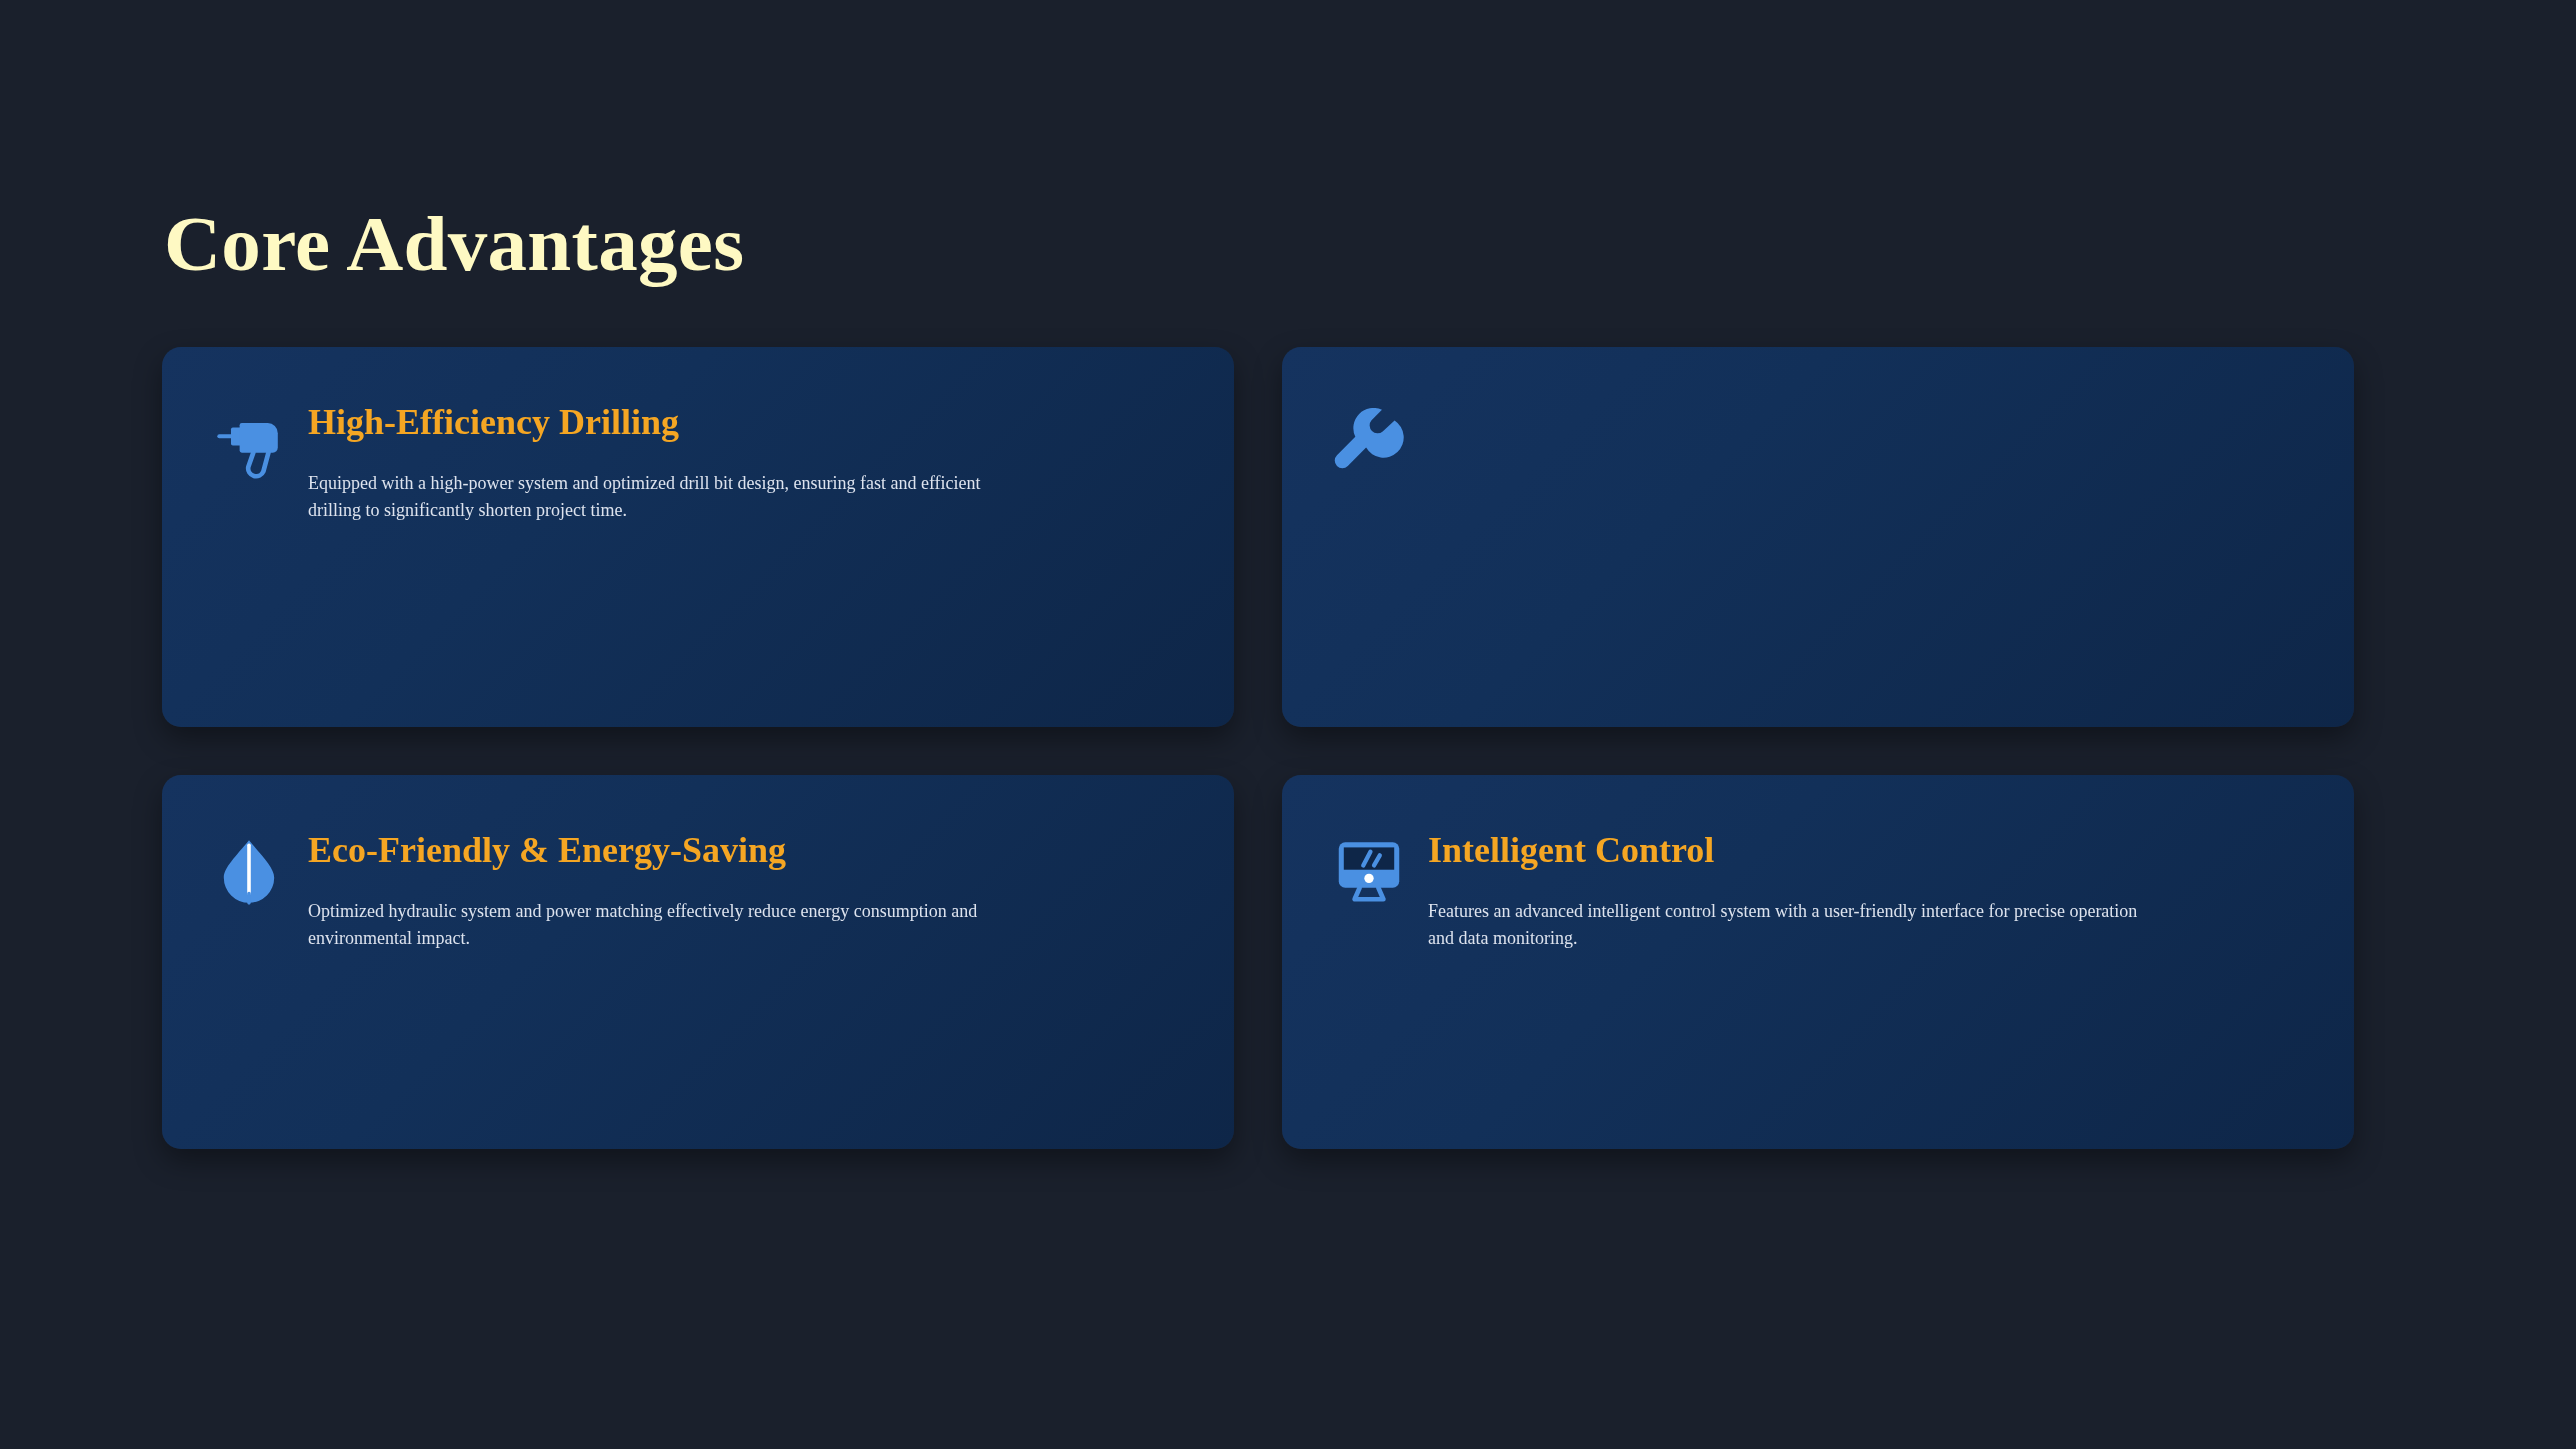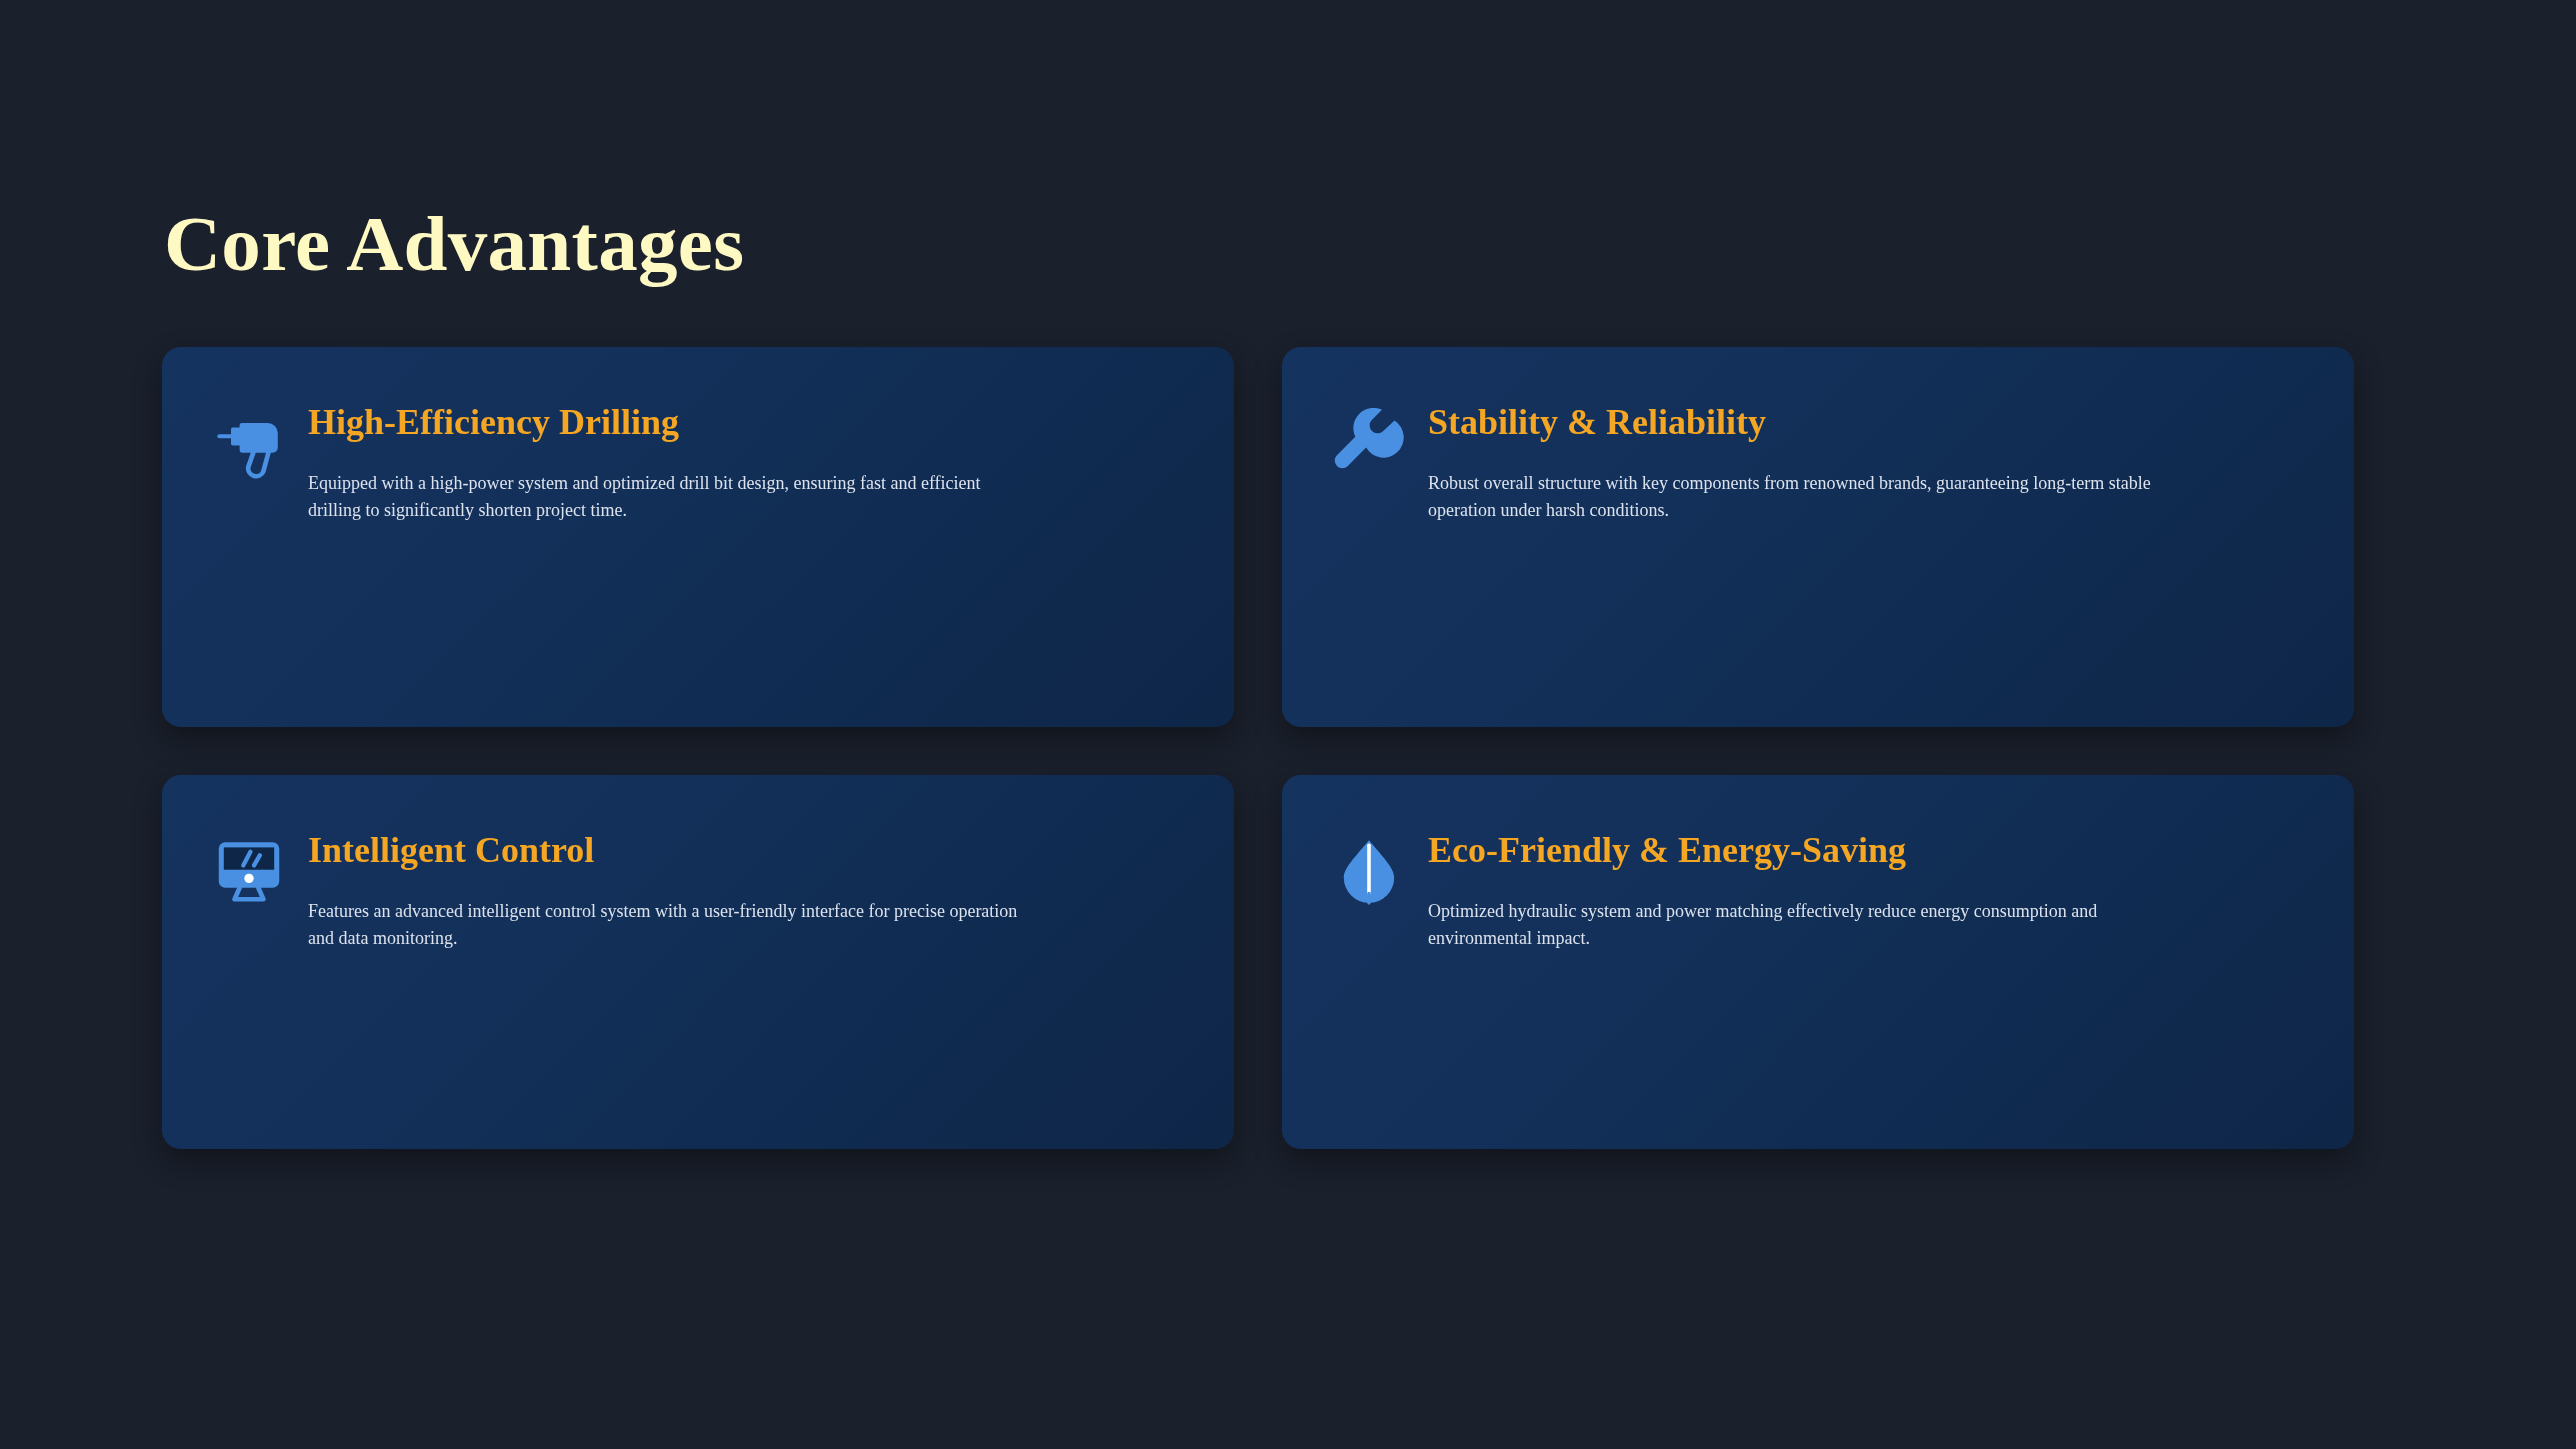--- a/index.html
+++ b/index.html
@@ -141,23 +141,36 @@
       </div>
     </div>
 
     <div class="card c2">
       <div class="card-icon">
         <svg viewBox="0 0 100 100" xmlns="http://www.w3.org/2000/svg" aria-hidden="true">
           <path d="M85.5 17.5 a28 28 0 1 1 -39.5 37.5 L20.5 80.5 a10.5 10.5 0 0 1 -15 -15 L31 40
                    a28 28 0 0 1 37 -37.5 L53.5 17 a11 11 0 0 0 15.5 15.5 z" fill="#4a90e2"></path>
         </svg>
       </div>
+    </div>
+
+    <div class="card c4">
+      <div class="card-icon">
+        <svg viewBox="0 0 100 100" xmlns="http://www.w3.org/2000/svg" aria-hidden="true">
+
+          <path d="M50 10 C68 32 85 48 85 62 a35 35 0 0 1 -70 0 C15 48 32 32 50 10 z" fill="#4a90e2"></path>
+
+          <line x1="50" y1="17" x2="50" y2="84" stroke="#ffffff" stroke-width="5" stroke-linecap="round"></line>
+
+          <line x1="50" y1="84" x2="50" y2="97" stroke="#4a90e2" stroke-width="5" stroke-linecap="round"></line>
+        </svg>
+      </div>
       <div class="card-body">
-        <div class="card-title">Stability &amp; Reliability</div>
-        <p class="card-desc">Robust overall structure with key components from renowned brands, guaranteeing long-term stable operation under harsh conditions.</p>
+        <div class="card-title">Eco-Friendly &amp; Energy-Saving</div>
+        <p class="card-desc">Optimized hydraulic system and power matching effectively reduce energy consumption and environmental impact.</p>
       </div>
     </div>
 
     <div class="card c3">
       <div class="card-icon">
         <svg viewBox="0 0 100 100" xmlns="http://www.w3.org/2000/svg" aria-hidden="true">
 
           <rect x="8" y="13" width="84" height="63" rx="9" fill="#4a90e2"></rect>
 
           <rect x="15" y="20" width="70" height="31" fill="#0e2648"></rect>
@@ -169,32 +182,15 @@
 
           <path d="M37 76 L30 92 H70 L63 76" fill="none" stroke="#4a90e2" stroke-width="6.5" stroke-linejoin="round" stroke-linecap="round"></path>
         </svg>
       </div>
       <div class="card-body">
         <div class="card-title">Intelligent Control</div>
         <p class="card-desc">Features an advanced intelligent control system with a user-friendly interface for precise operation and data monitoring.</p>
       </div>
     </div>
 
-    <div class="card c4">
-      <div class="card-icon">
-        <svg viewBox="0 0 100 100" xmlns="http://www.w3.org/2000/svg" aria-hidden="true">
-
-          <path d="M50 10 C68 32 85 48 85 62 a35 35 0 0 1 -70 0 C15 48 32 32 50 10 z" fill="#4a90e2"></path>
-
-          <line x1="50" y1="17" x2="50" y2="84" stroke="#ffffff" stroke-width="5" stroke-linecap="round"></line>
-
-          <line x1="50" y1="84" x2="50" y2="97" stroke="#4a90e2" stroke-width="5" stroke-linecap="round"></line>
-        </svg>
-      </div>
-      <div class="card-body">
-        <div class="card-title">Eco-Friendly &amp; Energy-Saving</div>
-        <p class="card-desc">Optimized hydraulic system and power matching effectively reduce energy consumption and environmental impact.</p>
-      </div>
-    </div>
-
   </div>
 </div>
 
 
 </body></html>

